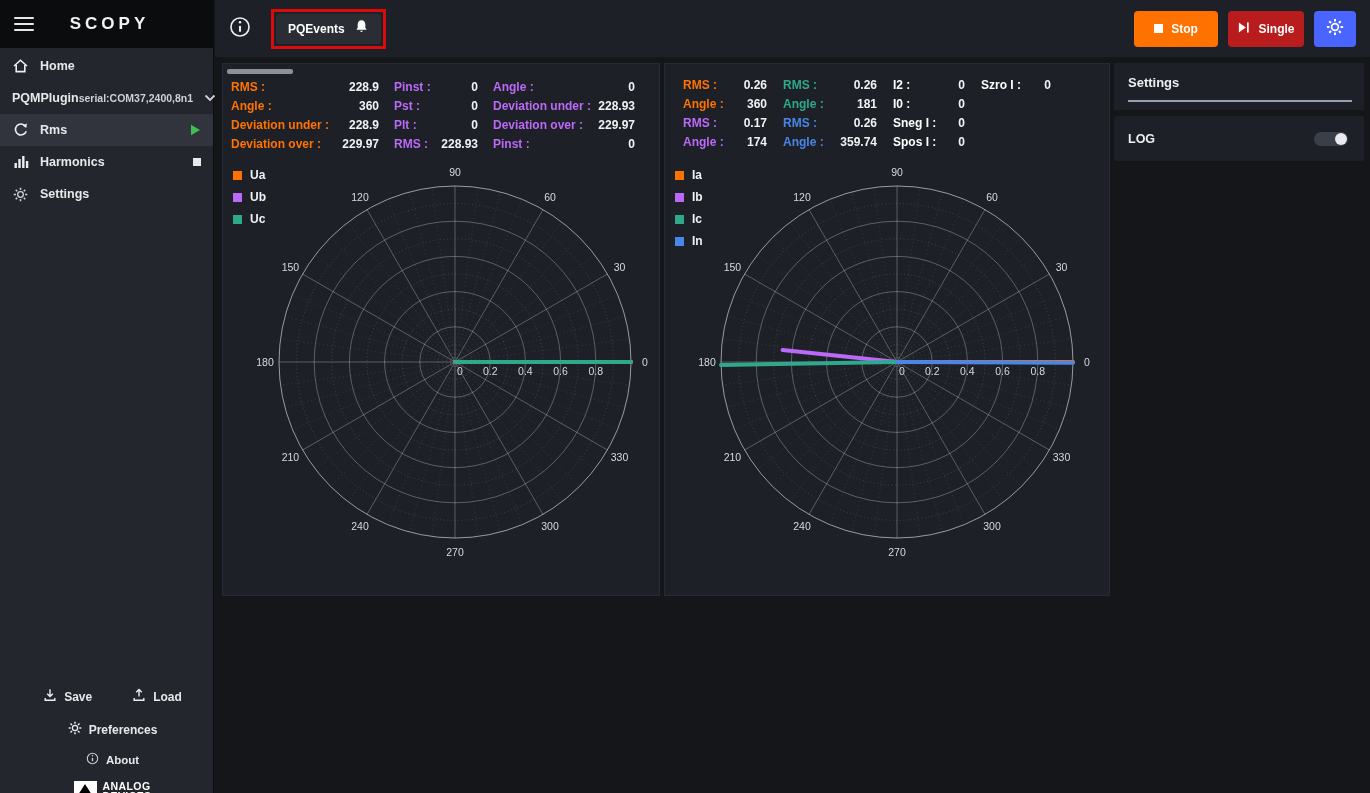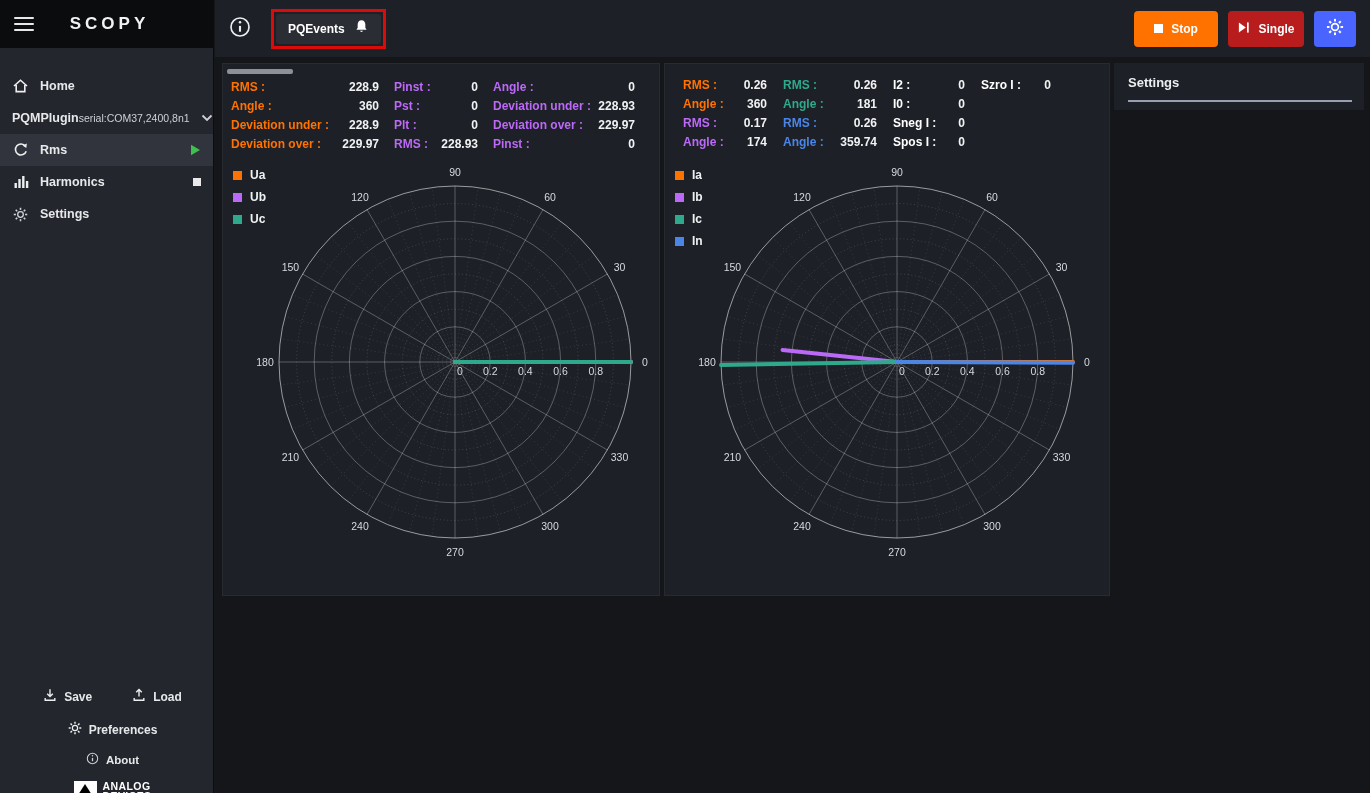--- a/index.html
+++ b/index.html
@@ -20,30 +20,30 @@
   .sidebar-header {
     height:48px; background:#0b0c0e; display:flex; align-items:center;
     padding:16px 14px;
   }
   .burger { width:20px; height:14px; display:flex; flex-direction:column; justify-content:space-between; cursor:pointer; }
   .burger span { display:block; height:2.4px; background:#e8e8e8; border-radius:1px; }
   .logo {
     flex:1; text-align:center; font-weight:bold; font-size:17px;
     letter-spacing:4px; color:#f2f2f2; margin-right:14px;
   }
-  .nav { padding-top:22px; }
+  .nav { padding-top:2px; }
   .nav-item {
     min-height:32px; display:flex; align-items:center; gap:11px;
     padding:4px 12px; font-size:12.5px; font-weight:bold; color:#e6e8ea; cursor:pointer;
   }
   .nav-item .nicon { width:17px; display:flex; justify-content:center; flex-shrink:0; }
   .nav-item.selected { background:#31343d; }
   .nav-item .right-slot { margin-left:auto; display:flex; align-items:center; }
   .plugin-text { display:flex; line-height:14px; }
-  .plugin-text .sub { font-size:10.5px; font-weight:normal; color:#cdd0d6; }
+  .plugin-text .sub { font-size:10.5px; font-weight:bold; color:#cdd0d6; }
   .stop-square { width:8px; height:8px; background:#e9e9e9; }
 
   .sidebar-footer { position:absolute; left:0; right:0; bottom:0;padding-left:12px; }
   .foot-row { display:flex; justify-content:center; gap:40px; margin-bottom:16px; }
   .foot-btn {
     display:flex; align-items:center; gap:7px; font-size:12px; font-weight:bold;
     color:#e6e8ea; cursor:pointer; background:none;
   }
   .foot-center { display:flex; justify-content:center; margin-bottom:14px; }
   .foot-about { font-size:11.5px; }
@@ -635,13 +635,19 @@
       <line x1="226" y1="212" x2="50.02680565247513" y2="215.07162353296184" stroke="#2ea98c" stroke-width="4" stroke-linecap="round"></line>
       <line x1="226" y1="212" x2="401.99818789500273" y2="212.79865992468683" stroke="#4a86e8" stroke-width="4" stroke-linecap="round"></line>
     </svg>
 </section>
 
 <aside class="settings-col">
   <div class="settings-head">
     <div class="settings-title">Settings</div>
     <div class="settings-underline"></div>
   </div>
+  <div class="log-card">
+    <span class="log-label">LOG</span>
+    <div class="switch">
+        <div class="knob"></div>
+      </div>
+  </div>
 </aside>
 
 </body></html>

